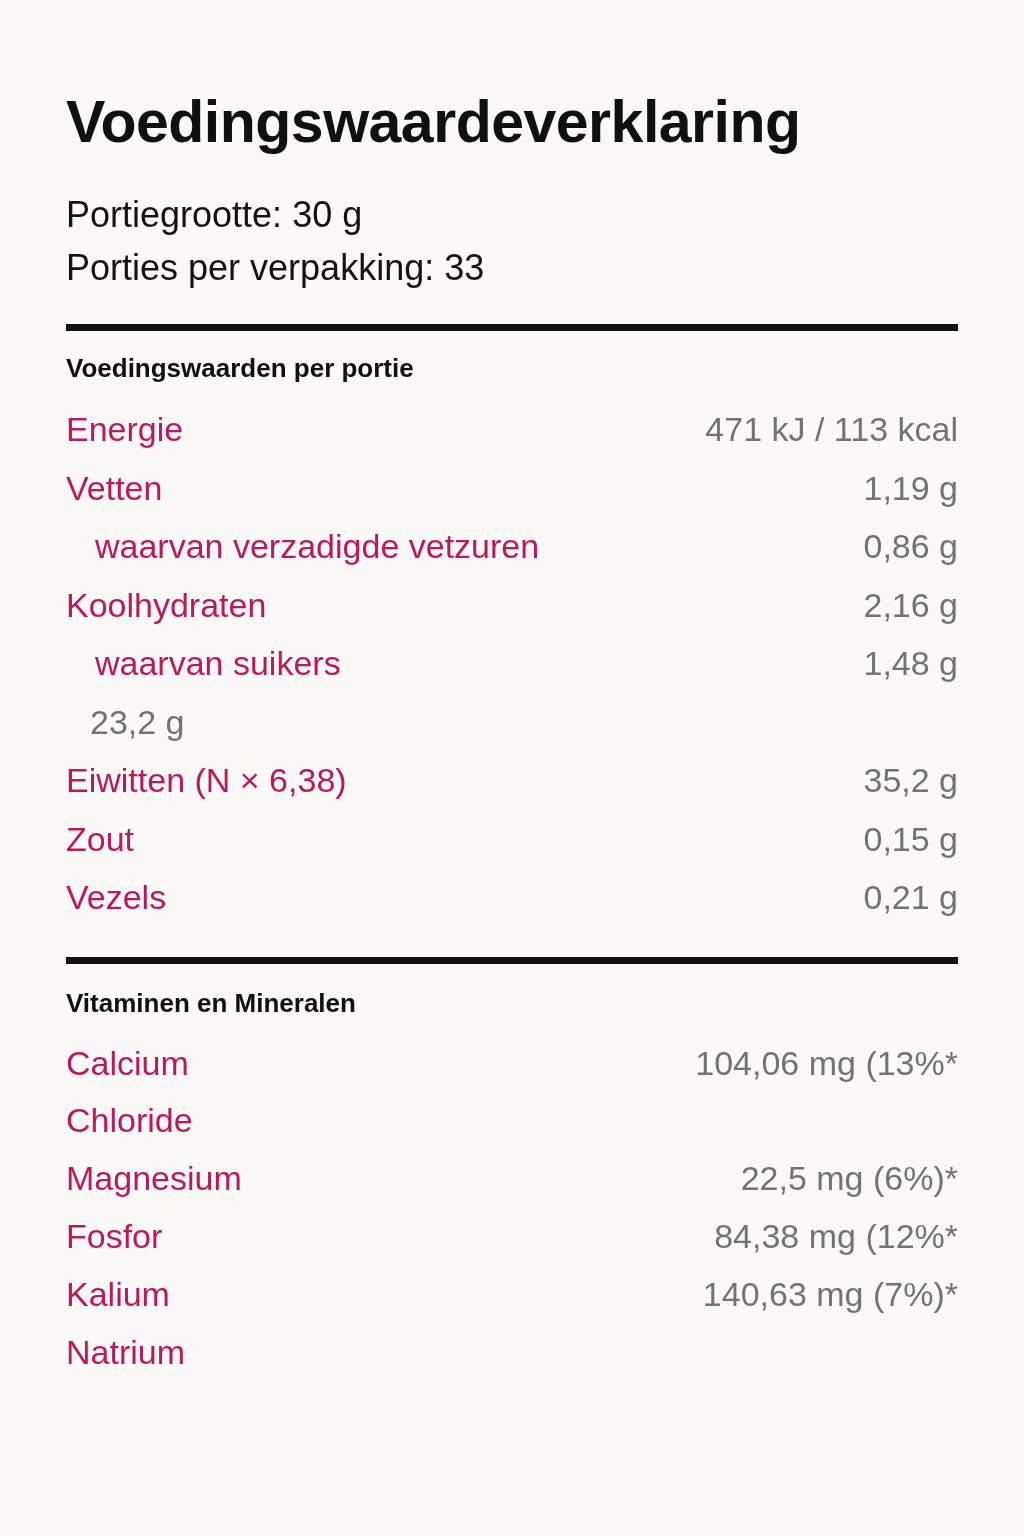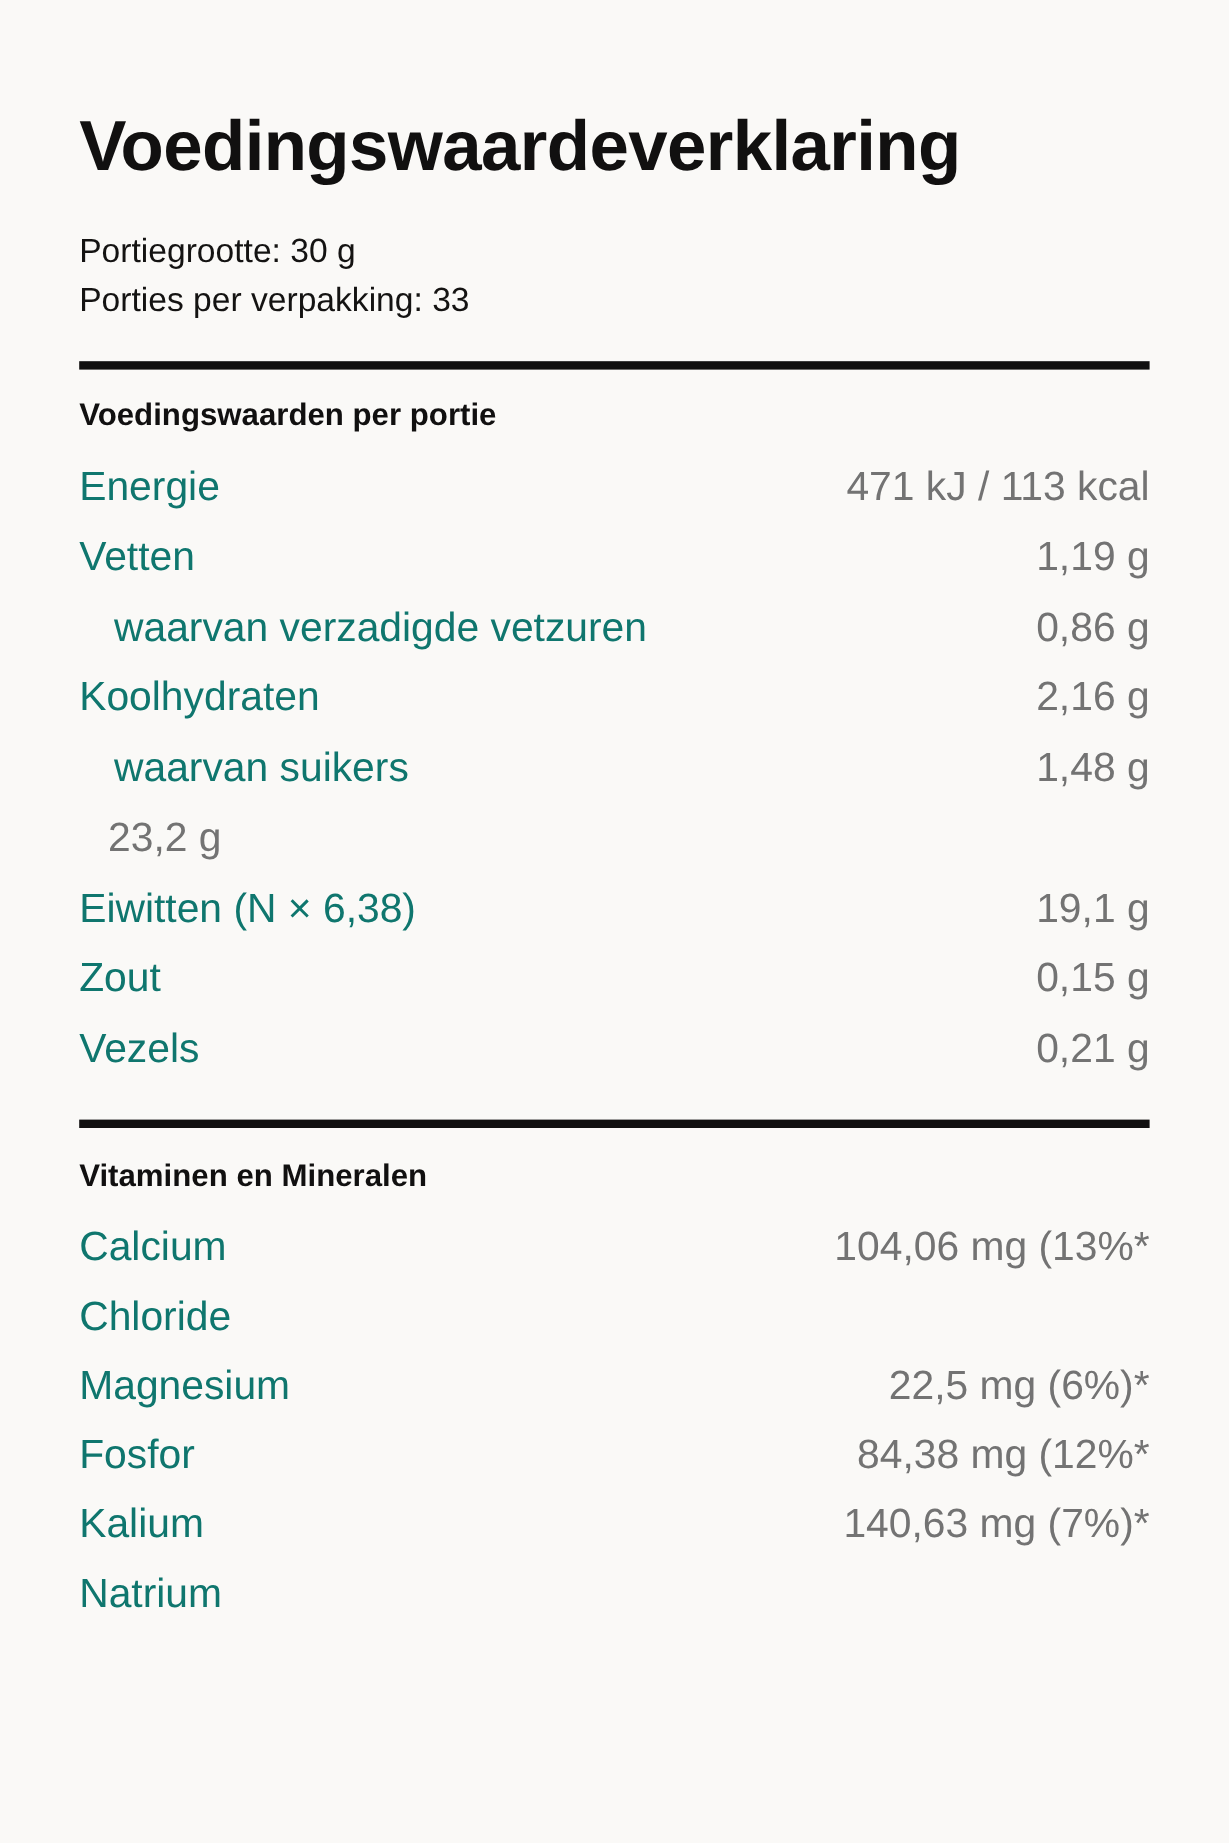--- a/index.html
+++ b/index.html
@@ -25,21 +25,21 @@
   }
   .title {
     font-size: 59px;
     font-weight: 700;
     letter-spacing: -0.5px;
     line-height: 1.05;
     margin: 0 0 34px 0;
     color: #111010;
   }
   .serving-line {
-    font-size: 28px;
+    font-size: 36px;
     font-weight: 400;
     line-height: 1.48;
     color: #141312;
   }
   .rule-thick {
     border: 0;
     border-top: 7px solid #111010;
     margin: 30px 0 22px 0;
     width: 100%;
   }
@@ -55,21 +55,21 @@
   .row {
     display: flex;
     align-items: baseline;
     justify-content: space-between;
     font-size: 34px;
     line-height: 1.72;
     white-space: nowrap;
   }
   .row .name {
     font-weight: 400;
-    color: #0f766e;
+    color: #be185d;
   }
   .row.indent .name {
     padding-left: 29px;
   }
   .row .value {
     font-weight: 400;
     color: #737373;
     text-align: left;
     padding-left: 24px;
   }
@@ -125,21 +125,21 @@
         <span class="name">waarvan suikers</span>
         <span class="value">1,48 g</span>
       </div>
 
       <div class="row">
         <span class="value">23,2 g</span>
       </div>
 
       <div class="row">
         <span class="name">Eiwitten (N × 6,38)</span>
-        <span class="value">19,1 g</span>
+        <span class="value">35,2 g</span>
       </div>
 
       <div class="row">
         <span class="name">Zout</span>
         <span class="value">0,15 g</span>
       </div>
 
       <div class="row">
         <span class="name">Vezels</span>
         <span class="value">0,21 g</span>

